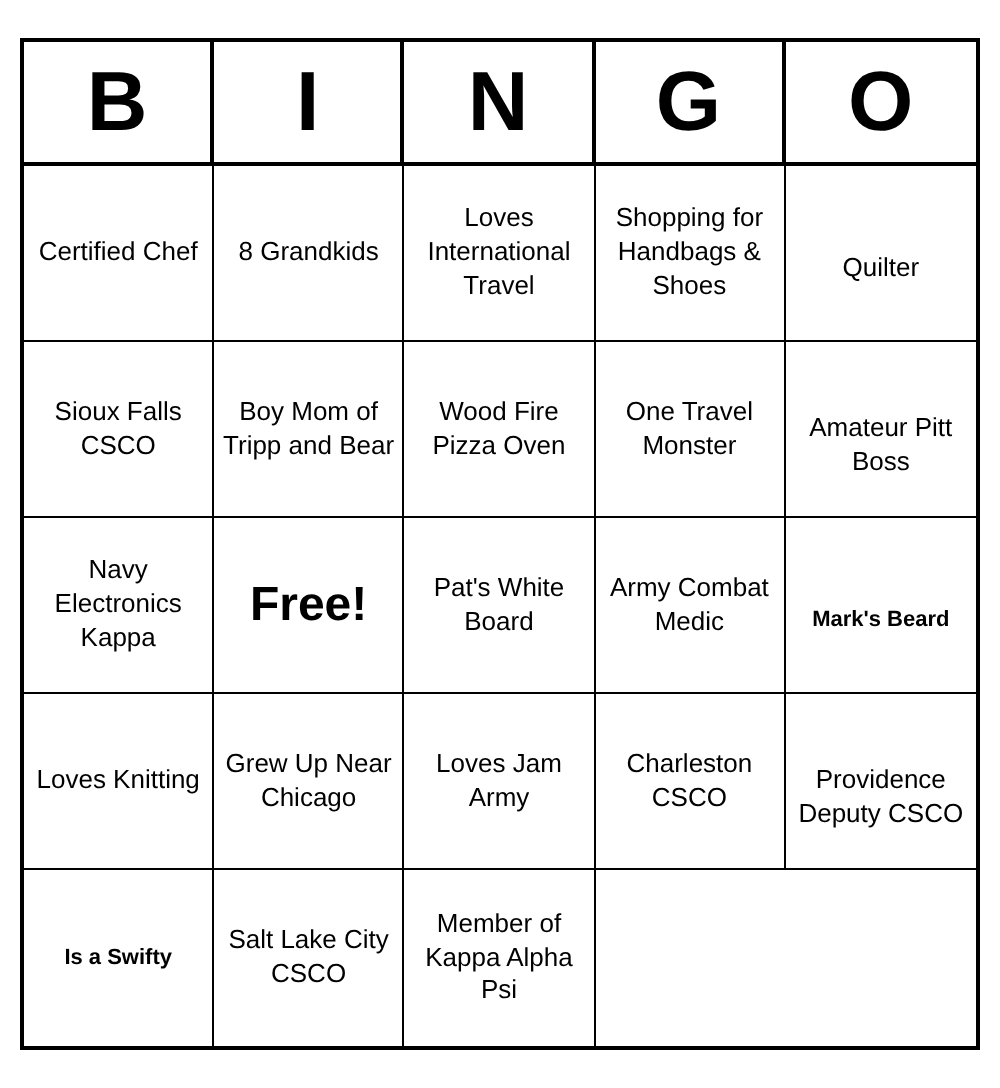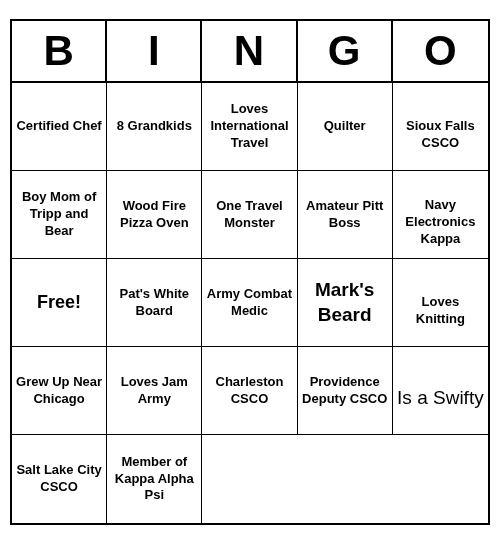--- a/index.html
+++ b/index.html
@@ -40,66 +40,66 @@
       border-right: 1.5px solid #000;
       border-bottom: 1.5px solid #000;
       display: flex;
       align-items: center;
       justify-content: center;
       text-align: center;
       padding: 4px;
       font-size: 13px;
       line-height: 1.3;
       position: relative;
-      font-weight: bold;
     }
     .bingo-cell:nth-child(5n) {
       border-right: none;
       margin-top: 16px;
     }
     .bingo-cell:nth-child(n+21) {
       border-bottom: none;
     }
     .bingo-cell.free {
-      font-size: 18px;
+      font-size: 24px;
       font-weight: bold;
     }
     .bingo-cell.large-text {
-      font-size: 19px;
+      font-size: 11px;
       font-weight: bold;
     }
   </style>
 </head>
 <body>
 
 <div class="bingo-card">
   <div class="bingo-header">
   <div class="bingo-letter">B</div>
       <div class="bingo-letter">I</div>
       <div class="bingo-letter">N</div>
       <div class="bingo-letter">G</div>
       <div class="bingo-letter">O</div>
     </div>
   <div class="bingo-grid">
   <div class="bingo-cell">Certified Chef</div>
       <div class="bingo-cell">8 Grandkids</div>
       <div class="bingo-cell">Loves International Travel</div>
+      <div class="bingo-cell">Shopping for Handbags &amp; Shoes</div>
       <div class="bingo-cell">Quilter</div>
       <div class="bingo-cell">Sioux Falls CSCO</div>
       <div class="bingo-cell">Boy Mom of Tripp and Bear</div>
       <div class="bingo-cell">Wood Fire Pizza Oven</div>
       <div class="bingo-cell">One Travel Monster</div>
       <div class="bingo-cell">Amateur Pitt Boss</div>
       <div class="bingo-cell">Navy Electronics Kappa</div>
       <div class="bingo-cell free" style="font-weight: bold;">Free!</div>
       <div class="bingo-cell">Pat's White Board</div>
       <div class="bingo-cell">Army Combat Medic</div>
       <div class="bingo-cell large-text" style="font-weight: bold;">Mark's Beard</div>
       <div class="bingo-cell">Loves Knitting</div>
       <div class="bingo-cell">Grew Up Near Chicago</div>
       <div class="bingo-cell">Loves Jam Army</div>
       <div class="bingo-cell">Charleston CSCO</div>
       <div class="bingo-cell">Providence Deputy CSCO</div>
-      <div class="bingo-cell large-text" style="font-weight: normal;">Is a Swifty</div>
+      <div class="bingo-cell large-text" style="font-weight: bold;">Is a Swifty</div>
       <div class="bingo-cell">Salt Lake City CSCO</div>
       <div class="bingo-cell">Member of Kappa Alpha Psi</div>
     </div>
 </div>
 
 </body></html>

